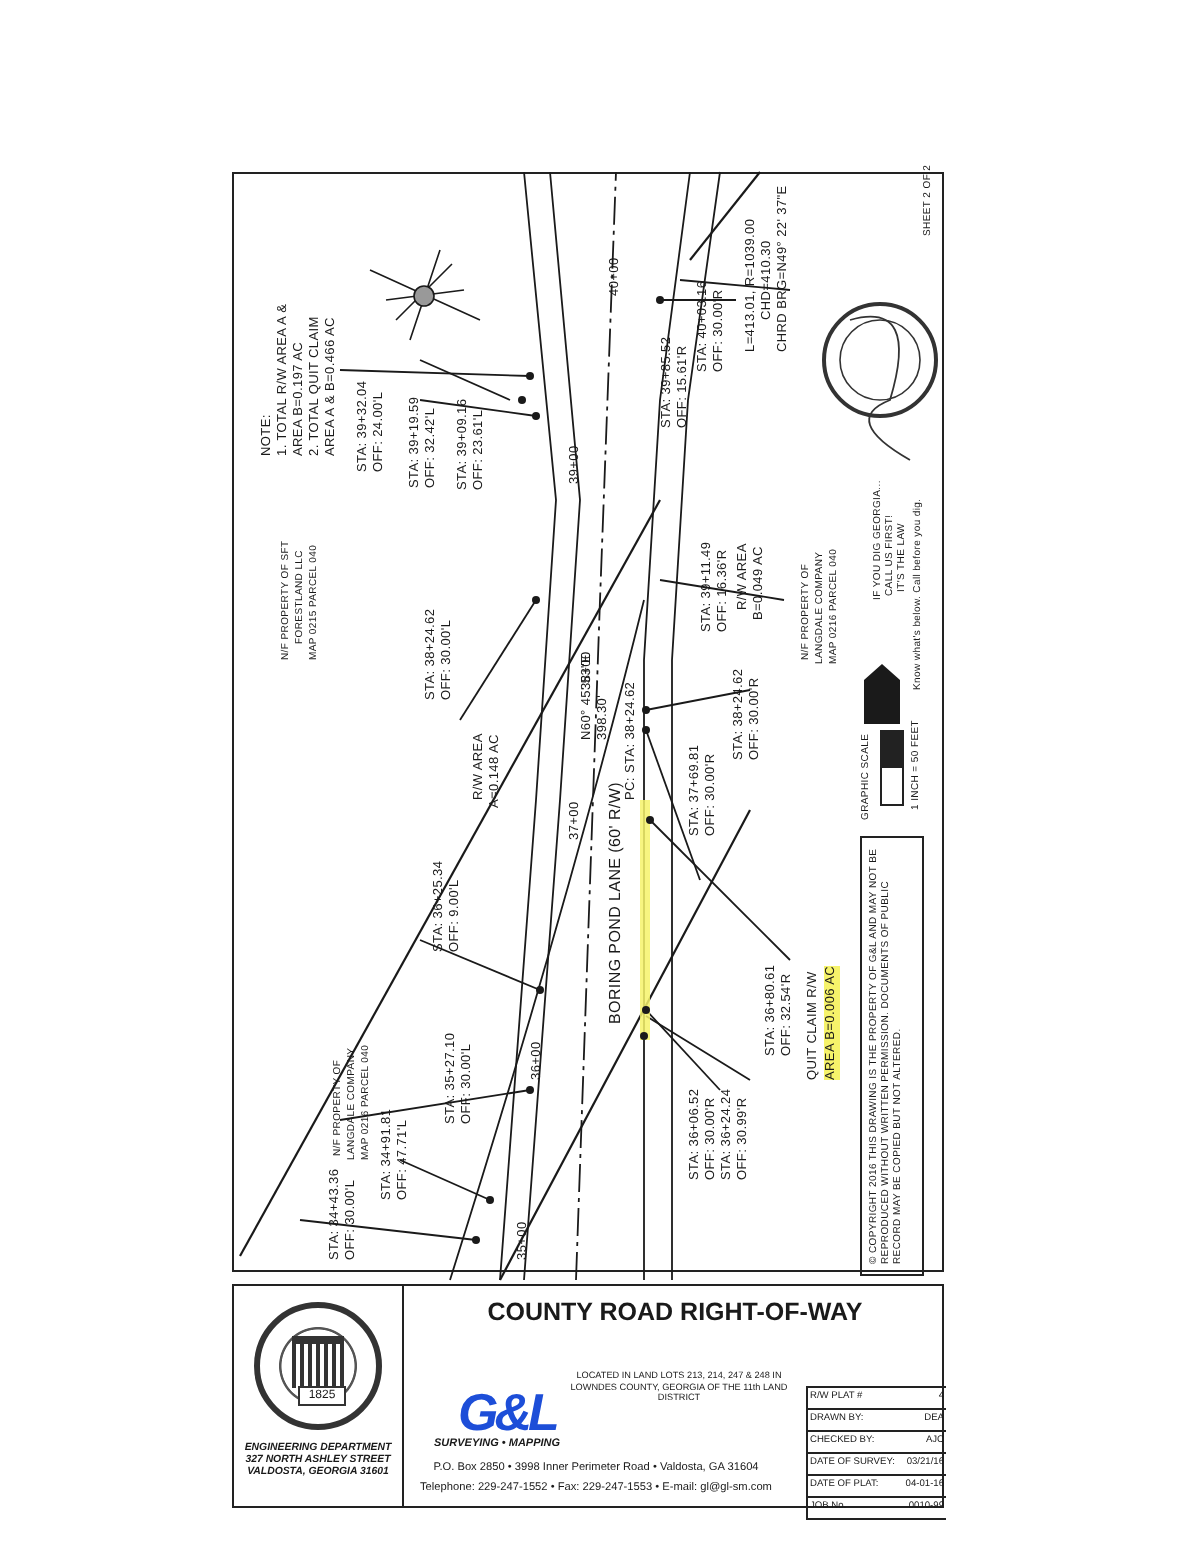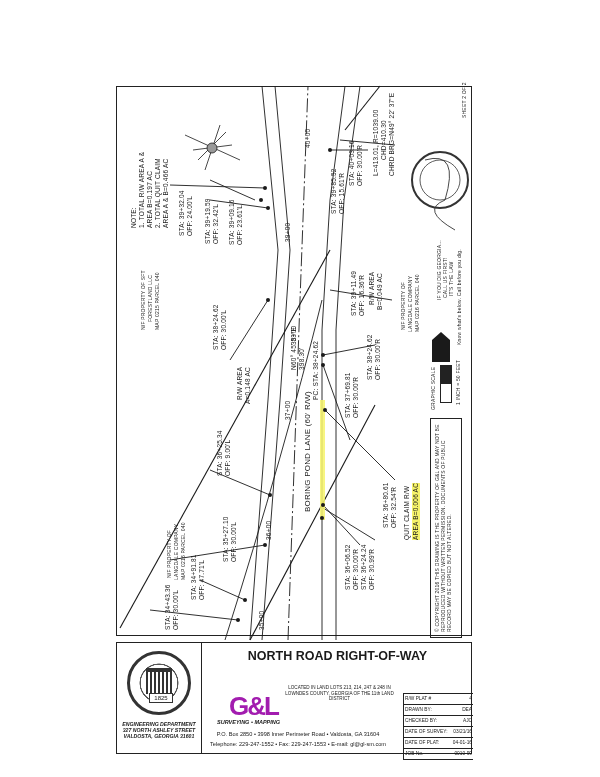--- a/index.html
+++ b/index.html
@@ -27,21 +27,21 @@
   .seal-year { position:absolute; left:19px; top:39px; width:22px; height:8px;
                border:1px solid #333; font-size:6px; text-align:center; line-height:8px;
                background:#fff; }
   .dept { position:absolute; left:2px; top:78px; width:80px; text-align:center;
           font-size:5.2px; line-height:6.2px; font-style:italic; font-weight:bold; }
   .tb-title { position:absolute; left:85px; top:6px; width:271px; text-align:center;
               font-weight:bold; font-size:12.5px; line-height:15px; }
   .tb-loc { position:absolute; left:160px; top:42px; width:125px; text-align:center;
             font-size:4.6px; line-height:5.6px; }
   .gl-logo { position:absolute; left:112px; top:48px; font-weight:bold;
-             font-size:26px; letter-spacing:-2px; color:#a21caf; }
+             font-style:italic; font-size:26px; letter-spacing:-2px; color:#1d4ed8; }
   .gl-sub { position:absolute; left:100px; top:76px; font-style:italic; font-weight:bold;
             font-size:5.5px; }
   .addr { position:absolute; left:86px; top:86px; width:190px; text-align:center;
           font-size:5.6px; line-height:10px; }
   .info { position:absolute; left:286px; top:50px; width:70px; border-top:1px solid #222;
           border-left:1px solid #222; box-sizing:border-box; }
   .info-row { display:flex; justify-content:space-between; font-size:4.8px;
               height:10px; line-height:10px; border-bottom:1px solid #222; padding:0 1px; }
   .copyright { position:absolute; left:430px; top:418px; width:32px; height:220px;
                border:1px solid #222; box-sizing:border-box; }
@@ -217,21 +217,21 @@
       <div class="seal-inner"></div>
       <div class="seal-year">1825</div>
     </div>
     <div class="dept">
       <div>ENGINEERING DEPARTMENT</div>
       <div>327 NORTH ASHLEY STREET</div>
       <div>VALDOSTA, GEORGIA 31601</div>
     </div>
   </div>
   <div class="tb-title">
-    <div>NORTH ROAD RIGHT-OF-WAY</div>
+    <div>COUNTY ROAD RIGHT-OF-WAY</div>
   </div>
   <div class="tb-loc">LOCATED IN LAND LOTS 213, 214, 247 &amp; 248 IN LOWNDES COUNTY, GEORGIA OF THE 11th LAND DISTRICT</div>
   <div class="gl-logo">G&amp;L</div>
   <div class="gl-sub">SURVEYING • MAPPING</div>
   <div class="addr">
     <div>P.O. Box 2850  •  3998 Inner Perimeter Road  •  Valdosta, GA 31604</div>
     <div>Telephone: 229-247-1552 • Fax: 229-247-1553 • E-mail: gl@gl-sm.com</div>
   </div>
   <div class="info">
     <div class="info-row">

